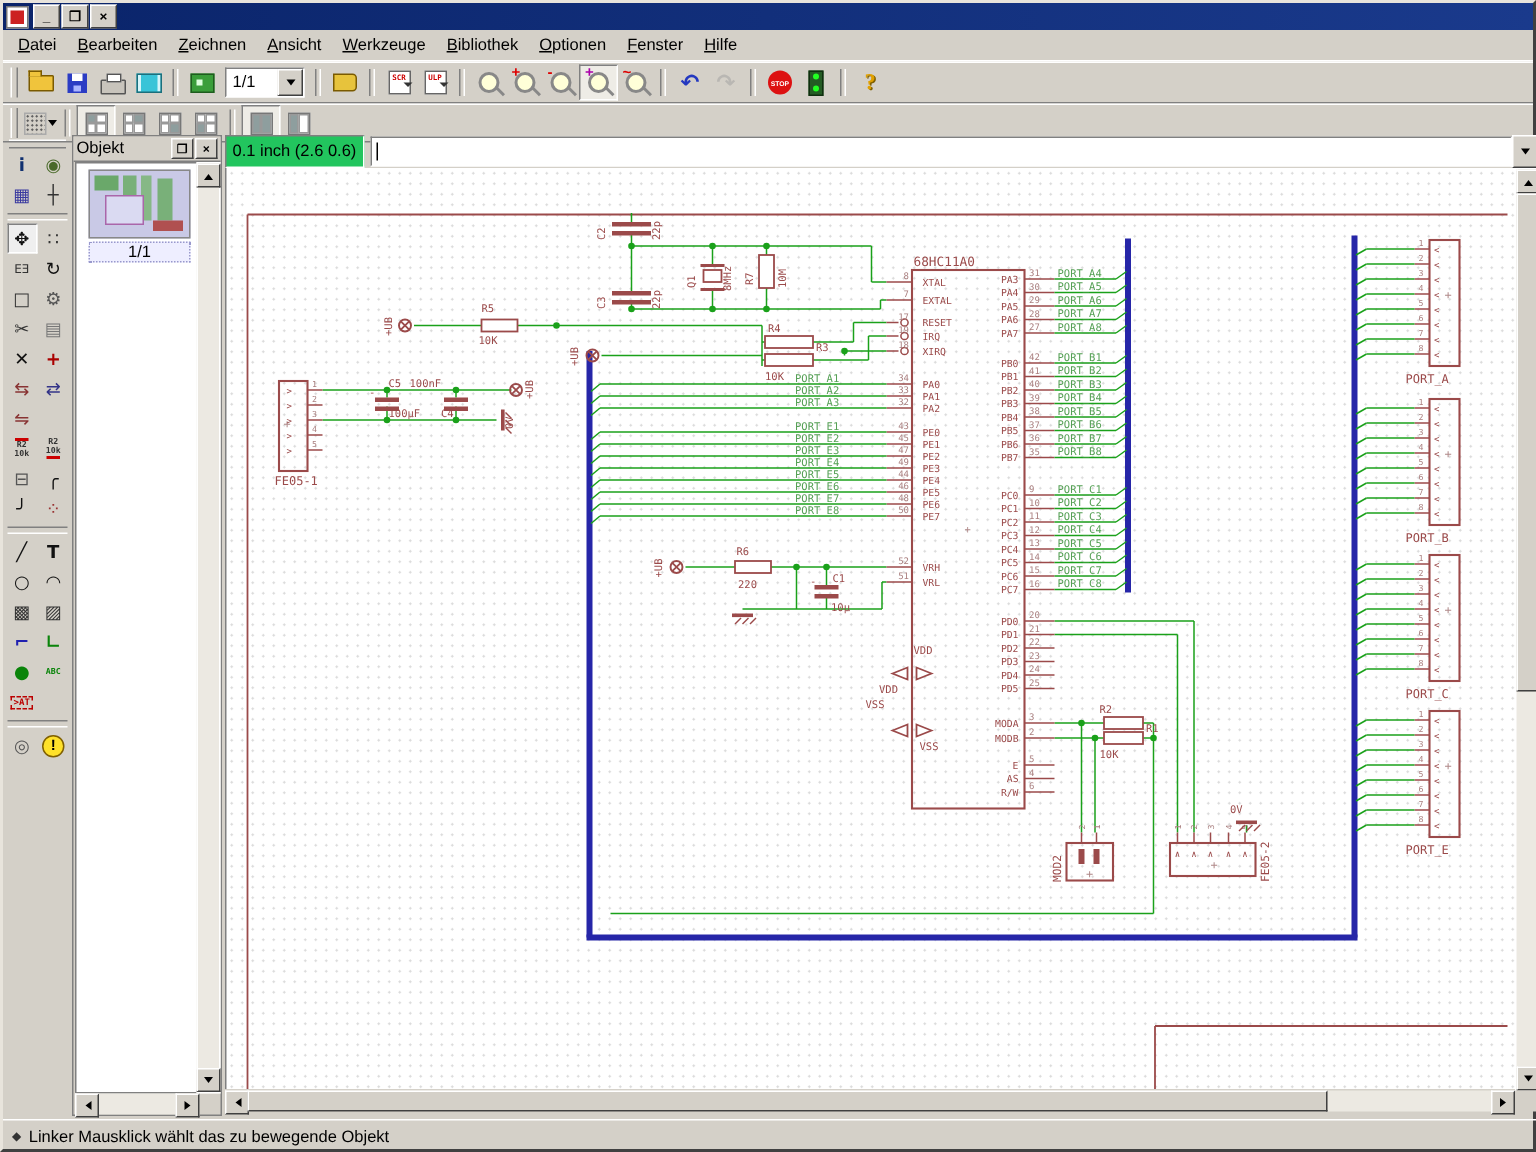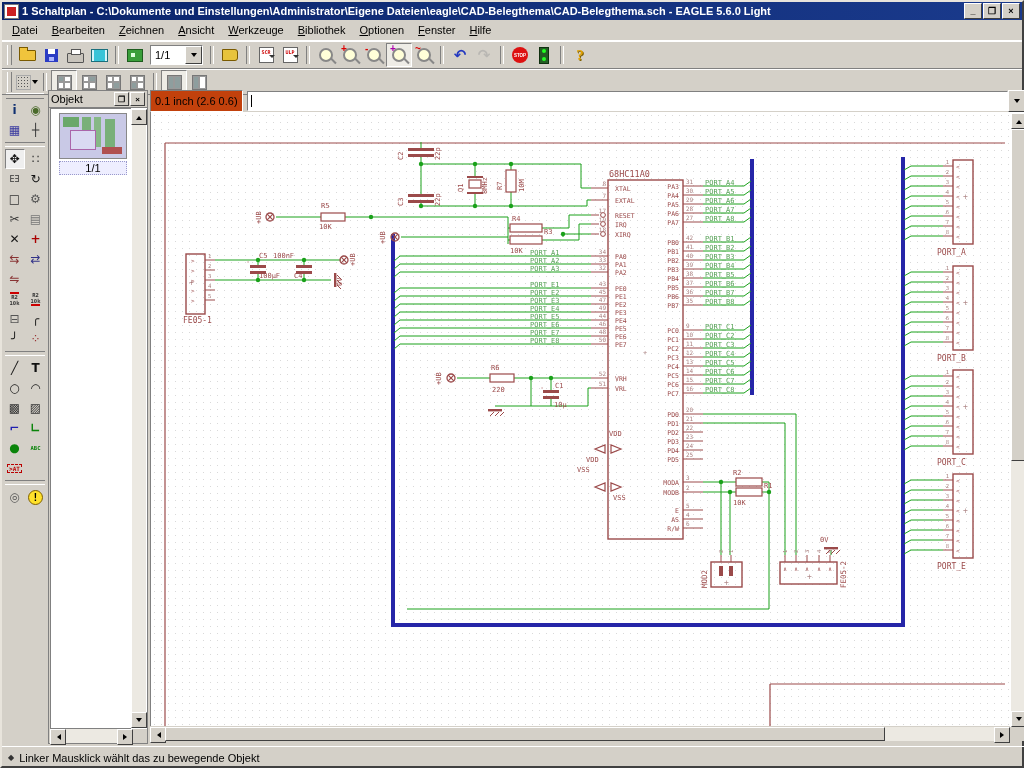--- a/index.html
+++ b/index.html
@@ -88,39 +88,38 @@
   .hscroll{position:absolute;height:14px;background:#ece9e2}
   .sbtn{position:absolute;width:14px;height:14px;background:#d4d0c8;border:1px solid;border-color:#fff #404040 #404040 #fff;display:flex;align-items:center;justify-content:center}
   .tri{width:0;height:0;border:3px solid transparent}
   .tri.up{border-bottom:4px solid #000;margin-top:-2px}
   .tri.down{border-top:4px solid #000;margin-top:3px}
   .tri.left{border-right:4px solid #000;margin-left:-2px}
   .tri.right{border-left:4px solid #000;margin-left:3px}
   .sthumb{position:absolute;background:#d4d0c8;border:1px solid;border-color:#fff #404040 #404040 #fff}
   
   .coordbar{position:absolute;left:148px;top:0;width:876px;height:22px;display:flex;align-items:center}
-  .coordbox{height:18px;border:1px solid;border-color:#808080 #fff #fff #808080;background:#c2410c;padding:1px 4px;display:flex;align-items:center;white-space:nowrap}
+  .coordbox{height:18px;border:1px solid;border-color:#808080 #fff #fff #808080;background:#22c55e;padding:1px 4px;display:flex;align-items:center;white-space:nowrap}
   .cmdinput{height:18px;flex:1;background:#fff;border:1px solid;border-color:#808080 #fff #fff #808080;margin-left:4px;display:flex;align-items:center;padding-left:3px}
   .caret{width:1px;height:12px;background:#000}
   .cmddrop{width:16px;height:20px;background:#d4d0c8;border:1px solid;border-color:#fff #404040 #404040 #fff;display:flex;align-items:center;justify-content:center}
   .canvas{position:absolute;left:148px;top:22px;width:860px;height:614px;background:#fff;
           background-image:radial-gradient(#d9d9d9 0.8px,transparent 0.9px);background-size:7px 7px;border-left:1px solid #808080;overflow:hidden}
   .canvas svg{position:absolute;left:0;top:0}
   
   .statusbar{position:absolute;left:0;top:744px;width:1024px;height:22px;border-top:1px solid #fff;display:flex;align-items:center;padding-left:6px;box-sizing:border-box}
   .statusbar .dot{color:#333;font-size:8px;margin-right:5px}
 </style>
 </head>
 <body>
 
 <div class="window">
 
   <div class="titlebar">
     <span class="appicon"></span>
-    <span class="titletext">1 Schaltplan - C:\Dokumente und Einstellungen\Administrator\Eigene Dateien\eagle\CAD-Belegthema\CAD-Belegthema.sch - EAGLE 5.6.0 Light</span>
     <span class="winbtns">
       <span class="winbtn">_</span>
       <span class="winbtn">❐</span>
       <span class="winbtn">×</span>
     </span>
   </div>
 
   <div class="menubar" id="menubar">
       <span class="menuitem"><u>D</u>atei</span>
       <span class="menuitem"><u>B</u>earbeiten</span>

